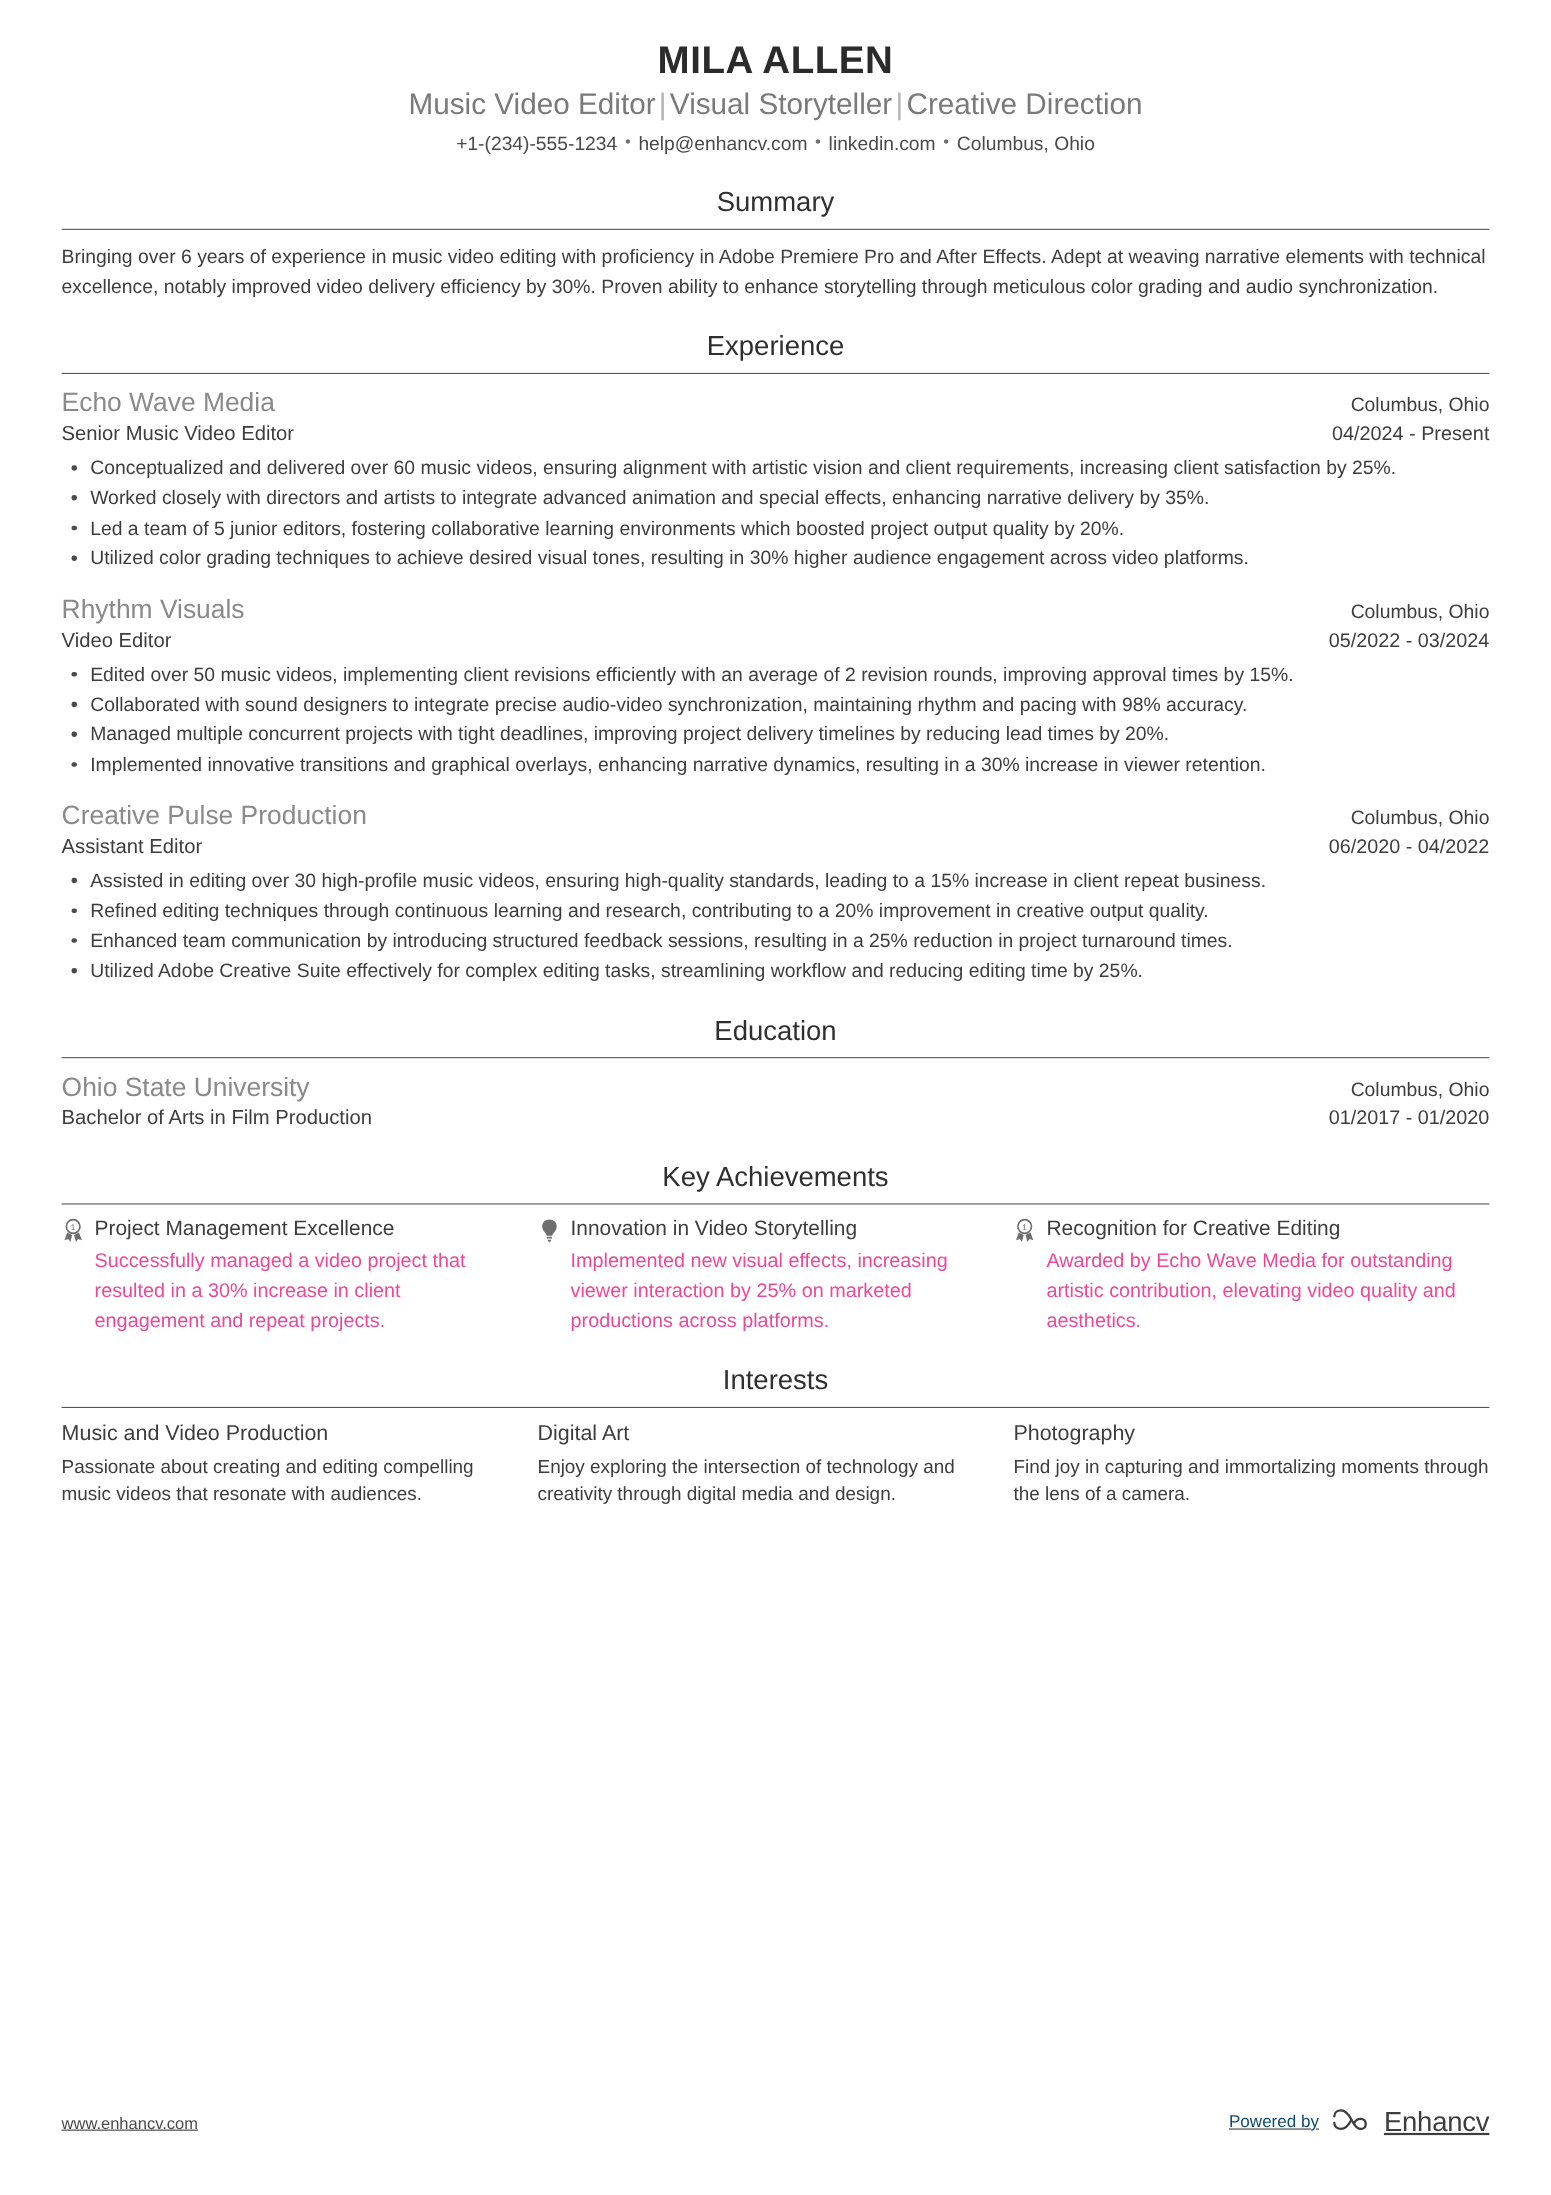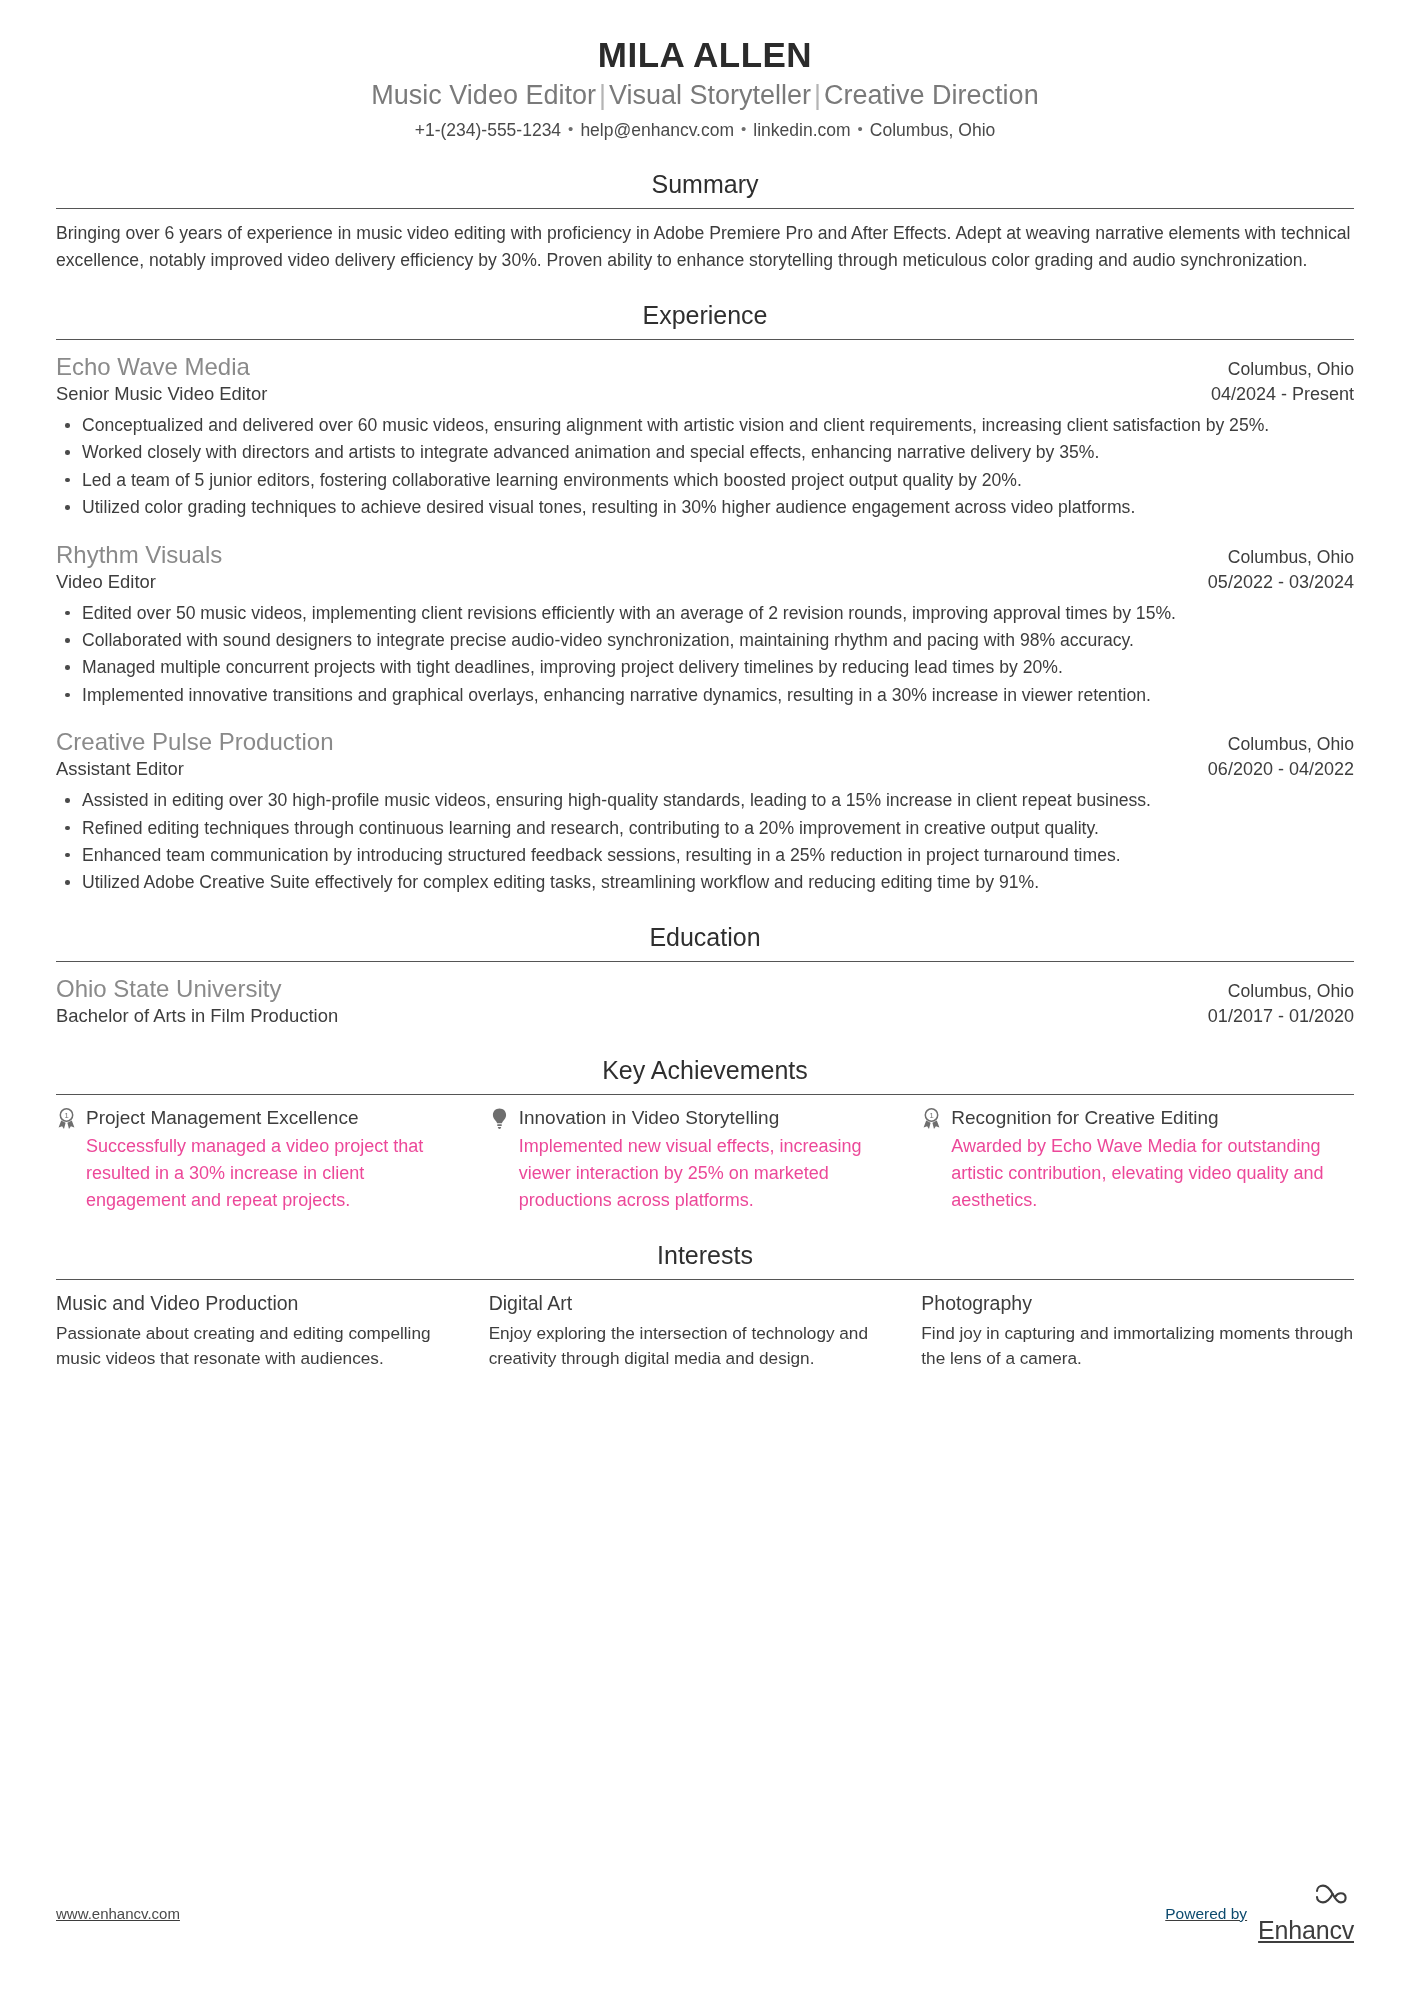--- a/index.html
+++ b/index.html
@@ -233,23 +233,22 @@
     gap: 11px;
   }
 
   .powered-by {
     font-size: 15.5px;
     color: #0c4a6e;
   }
 
   .brand {
     display: flex;
-    align-items: flex-end;
+    align-items: flex-start;
     gap: 8px;
-    flex-direction: column;
   }
 
   .brand-mark svg { display: block; }
 
   .brand-name {
     font-size: 25px;
     color: #3d3d3d;
     letter-spacing: -0.2px;
     line-height: 1;
   }
@@ -322,21 +321,21 @@
           <div class="org-right">Columbus, Ohio</div>
         </div>
         <div class="entry-row">
           <div class="role">Assistant Editor</div>
           <div class="role-right">06/2020 - 04/2022</div>
         </div>
         <ul class="bullets">
           <li>Assisted in editing over 30 high-profile music videos, ensuring high-quality standards, leading to a 15% increase in client repeat business.</li>
           <li>Refined editing techniques through continuous learning and research, contributing to a 20% improvement in creative output quality.</li>
           <li>Enhanced team communication by introducing structured feedback sessions, resulting in a 25% reduction in project turnaround times.</li>
-          <li>Utilized Adobe Creative Suite effectively for complex editing tasks, streamlining workflow and reducing editing time by 91%.</li>
+          <li>Utilized Adobe Creative Suite effectively for complex editing tasks, streamlining workflow and reducing editing time by 25%.</li>
         </ul>
       </div>
 
     </div>
   </div>
 
   <div class="section">
     <div class="section-title">Education</div>
     <div class="rule"></div>
     <div class="section-body">

